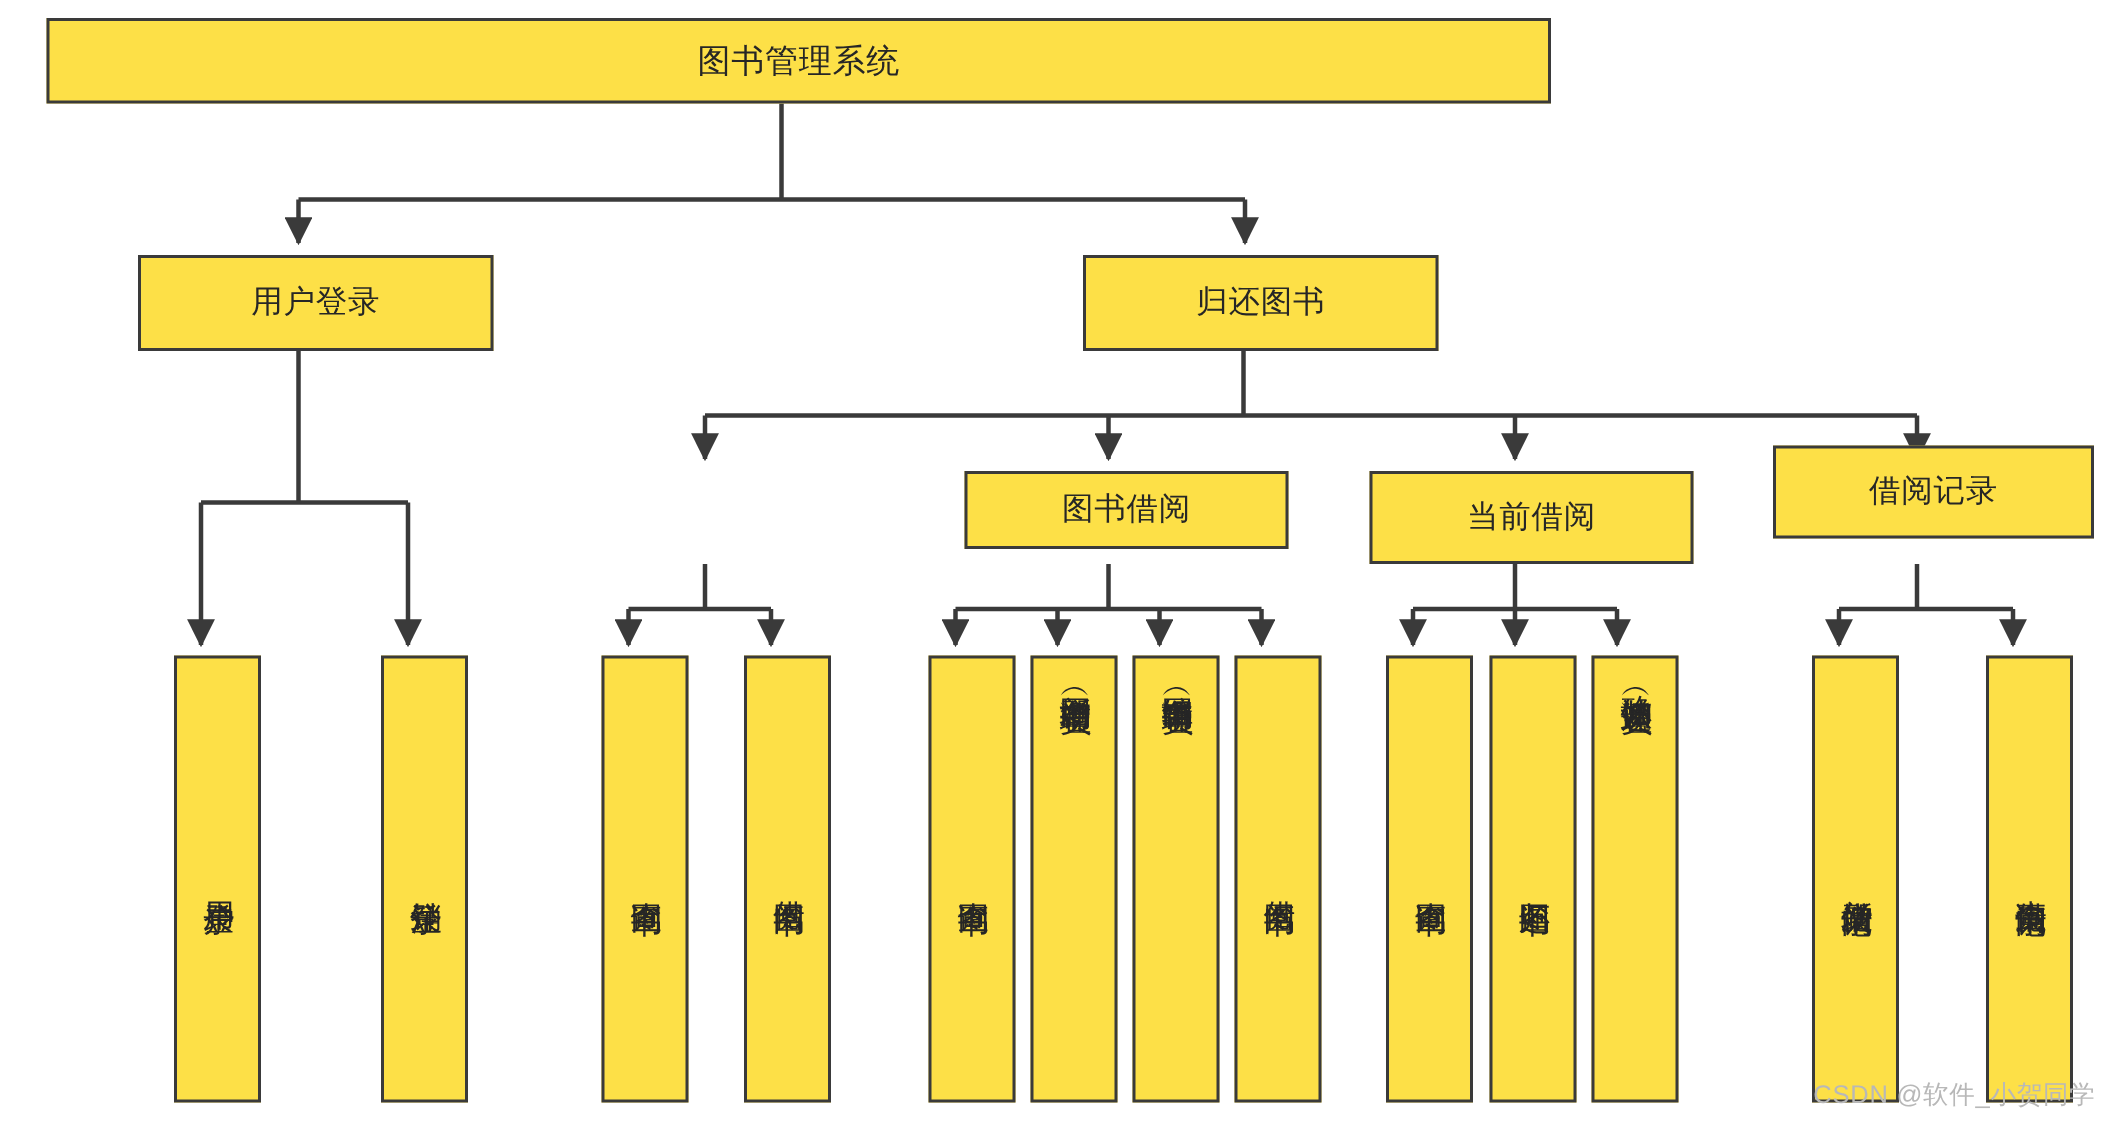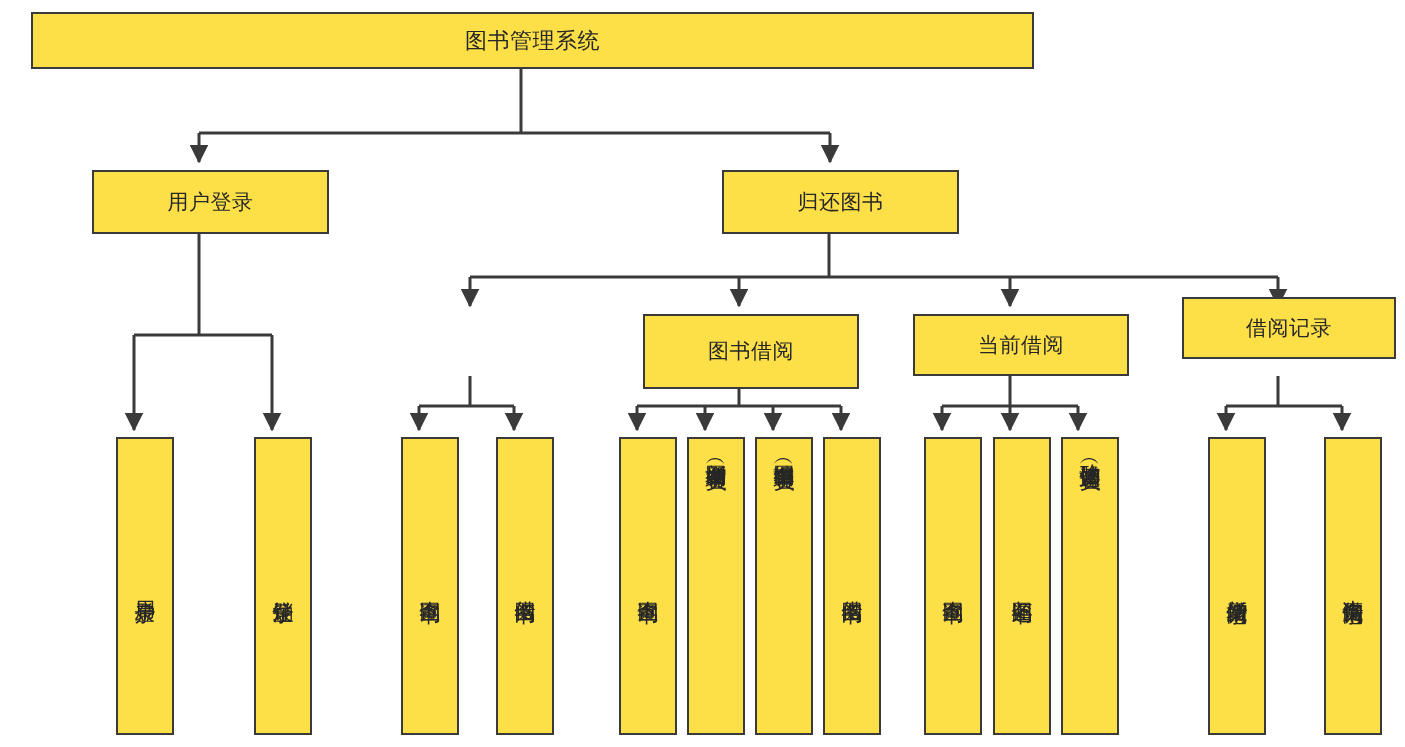--- a/index.html
+++ b/index.html
@@ -140,21 +140,21 @@
     <span class="lbl">图书管理系统</span>
   </div>
 
   <div class="node horiz" style="left:81px; top:170px; width:237px; height:64px;">
     <span class="lbl">用户登录</span>
   </div>
   <div class="node horiz" style="left:711px; top:170px; width:237px; height:64px;">
     <span class="lbl">归还图书</span>
   </div>
 
-  <div class="node horiz" style="left:632px; top:314px; width:216px; height:75px;align-items:center;">
+  <div class="node horiz" style="left:632px; top:314px; width:216px; height:52px;align-items:center;">
     <span class="lbl">图书借阅</span>
   </div>
   <div class="node horiz" style="left:902px; top:314px; width:216px; height:62px;">
     <span class="lbl">当前借阅</span>
   </div>
   <div class="node horiz" style="left:1171px; top:297px; width:214px; height:62px;">
     <span class="lbl">借阅记录</span>
   </div>
 
   <div class="node vert" style="left:105px; top:437px; width:58px; height:298px;">
@@ -194,13 +194,14 @@
     <span class="lbl">确认归还（管理员）</span>
   </div>
 
   <div class="node vert" style="left:1197px; top:437px; width:58px; height:298px;">
     <span class="lbl">新增借阅记录</span>
   </div>
   <div class="node vert" style="left:1313px; top:437px; width:58px; height:298px;">
     <span class="lbl">查询借阅记录</span>
   </div>
 
+  <div id="watermark">CSDN @软件_小贺同学</div>
 </div>
 
 </body></html>

